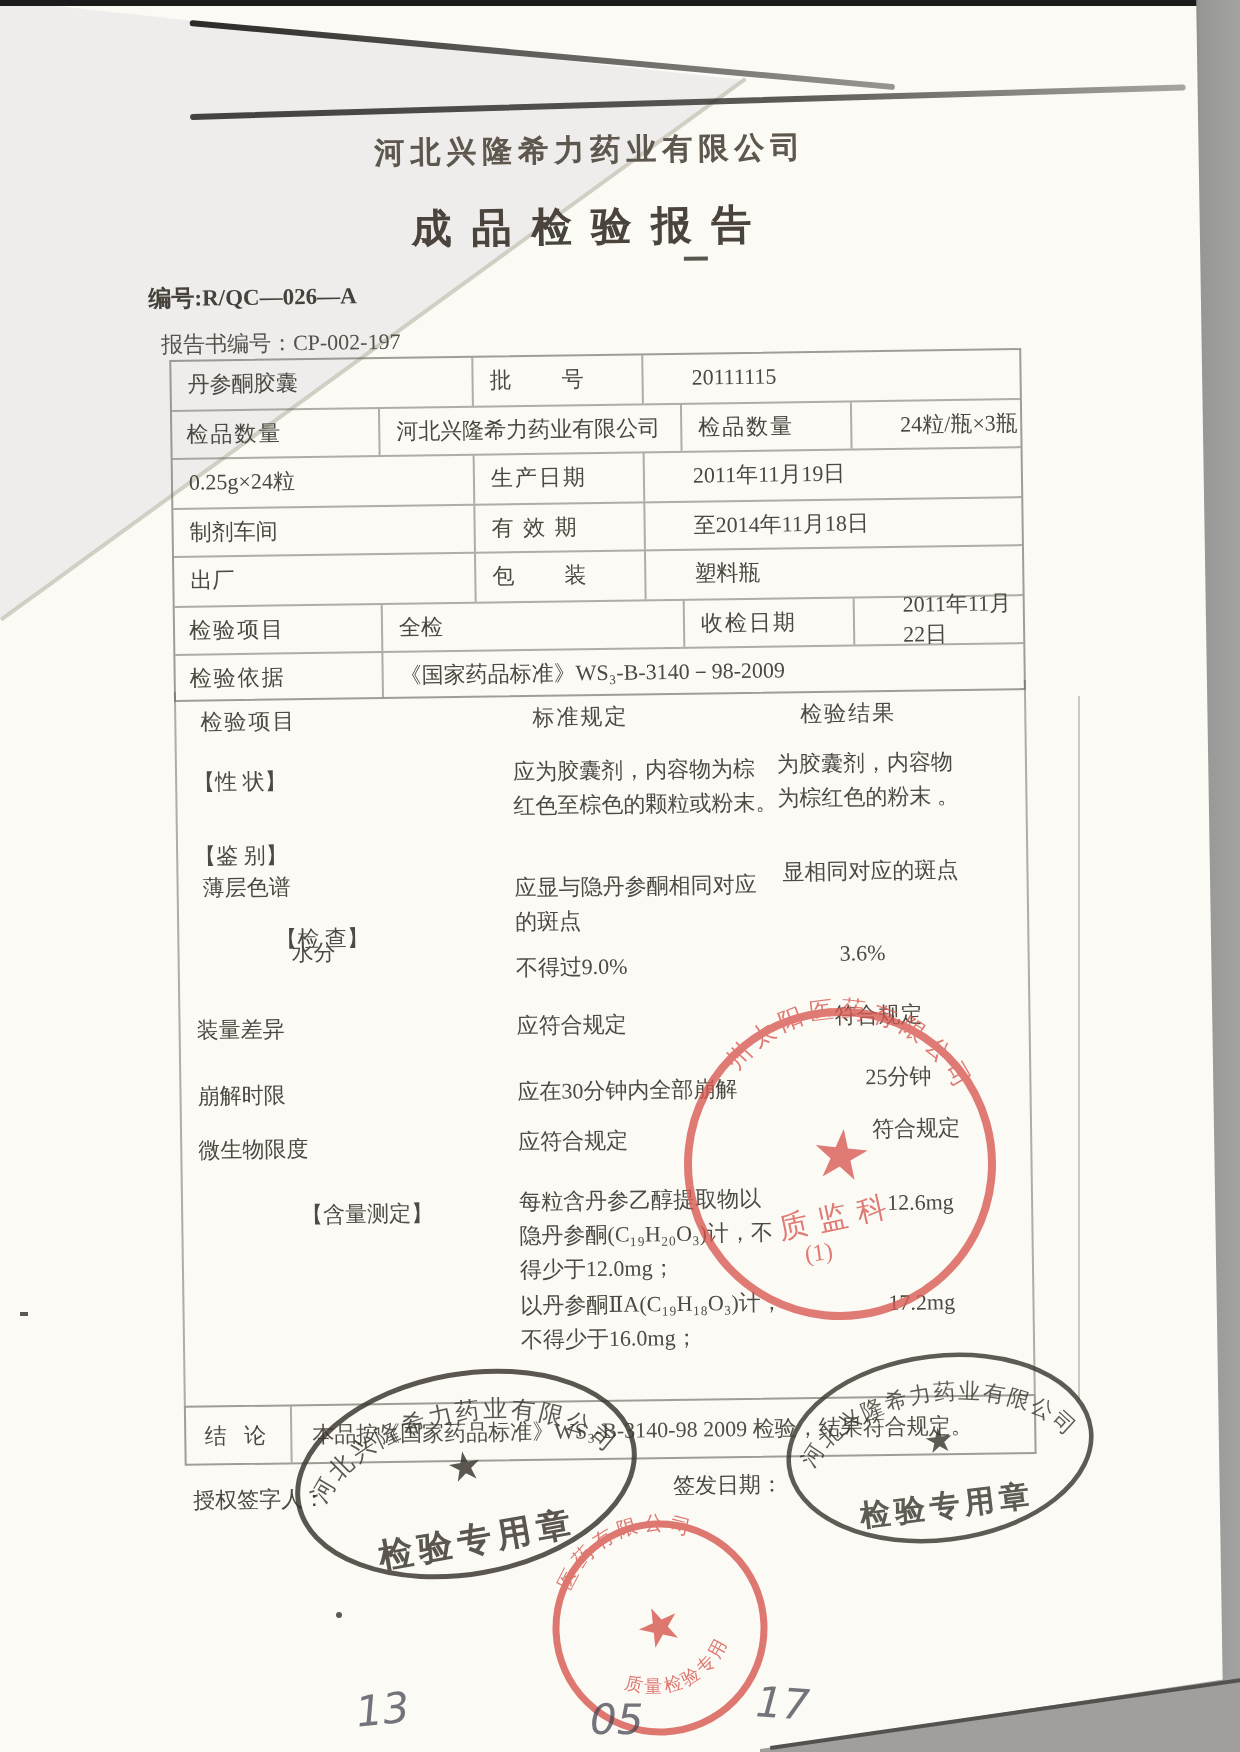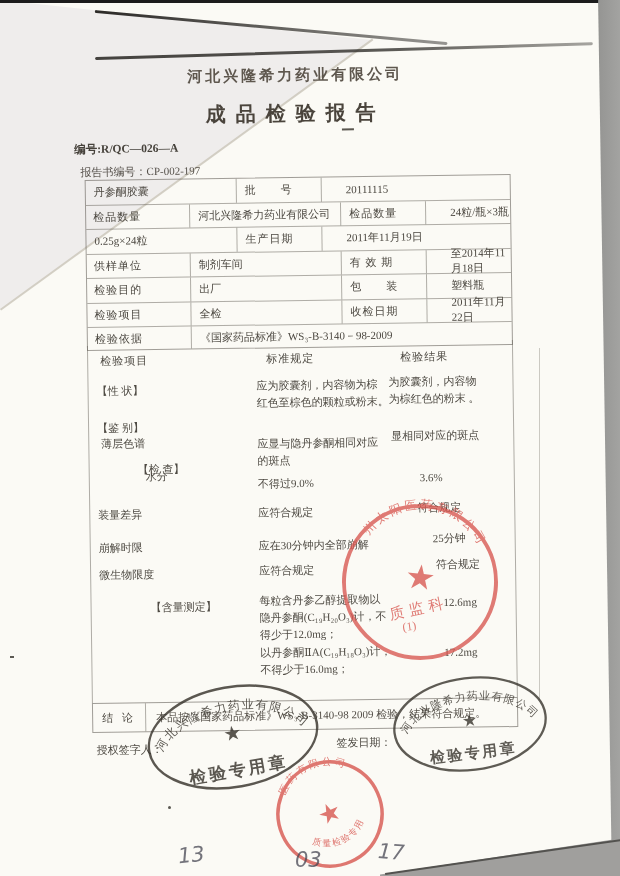--- a/index.html
+++ b/index.html
@@ -103,27 +103,25 @@
         <div class="c-v1">河北兴隆希力药业有限公司</div>
         <div class="c-l2">检品数量</div>
         <div class="c-v2">24粒/瓶×3瓶</div>
       </div>
       <div class="t1row">
         <div class="c-v1">0.25g×24粒</div>
         <div class="c-l2">生产日期</div>
         <div class="c-v2">2011年11月19日</div>
       </div>
       <div class="t1row">
-        <div class="c-l1">供样单位</div>
         <div class="c-v1">制剂车间</div>
         <div class="c-l2">有 效 期</div>
         <div class="c-v2">至2014年11月18日</div>
       </div>
       <div class="t1row">
-        <div class="c-l1">检验目的</div>
         <div class="c-v1">出厂</div>
         <div class="c-l2">包　　装</div>
         <div class="c-v2">塑料瓶</div>
       </div>
       <div class="t1row">
         <div class="c-l1">检验项目</div>
         <div class="c-v1">全检</div>
         <div class="c-l2">收检日期</div>
         <div class="c-v2">2011年11月22日</div>
       </div>
@@ -234,21 +232,21 @@
     <text font-size="10" fill="#d85750" letter-spacing="2.5">
       <textPath href="#arcRBt" startOffset="50%" text-anchor="middle">医药有限公司</textPath>
     </text>
     <text x="60" y="68" font-size="26" fill="#d85750" text-anchor="middle">★</text>
     <text font-size="9" fill="#d85750" letter-spacing="1.5">
       <textPath href="#arcRBb" startOffset="50%" text-anchor="middle">质量检验专用</textPath>
     </text>
   </svg>
 
   <div class="abs hand" style="left:178px;top:843px;transform:rotate(-6deg);">13</div>
-  <div class="abs hand" style="left:295px;top:848px;">03</div>
+  <div class="abs hand" style="left:295px;top:848px;">05</div>
   <div class="abs hand" style="left:378px;top:840px;transform:rotate(4deg);">17</div>
   <div class="abs speck" style="left:168px;top:806px;"></div>
   <div class="abs speck" style="left:10px;top:656px;width:4px;height:2px;border-radius:0;"></div>
 
   <div class="abs right-band"></div>
   <div class="abs bottom-band"></div>
   <div class="abs bottom-edge"></div>
 </div>
 
 </body></html>

